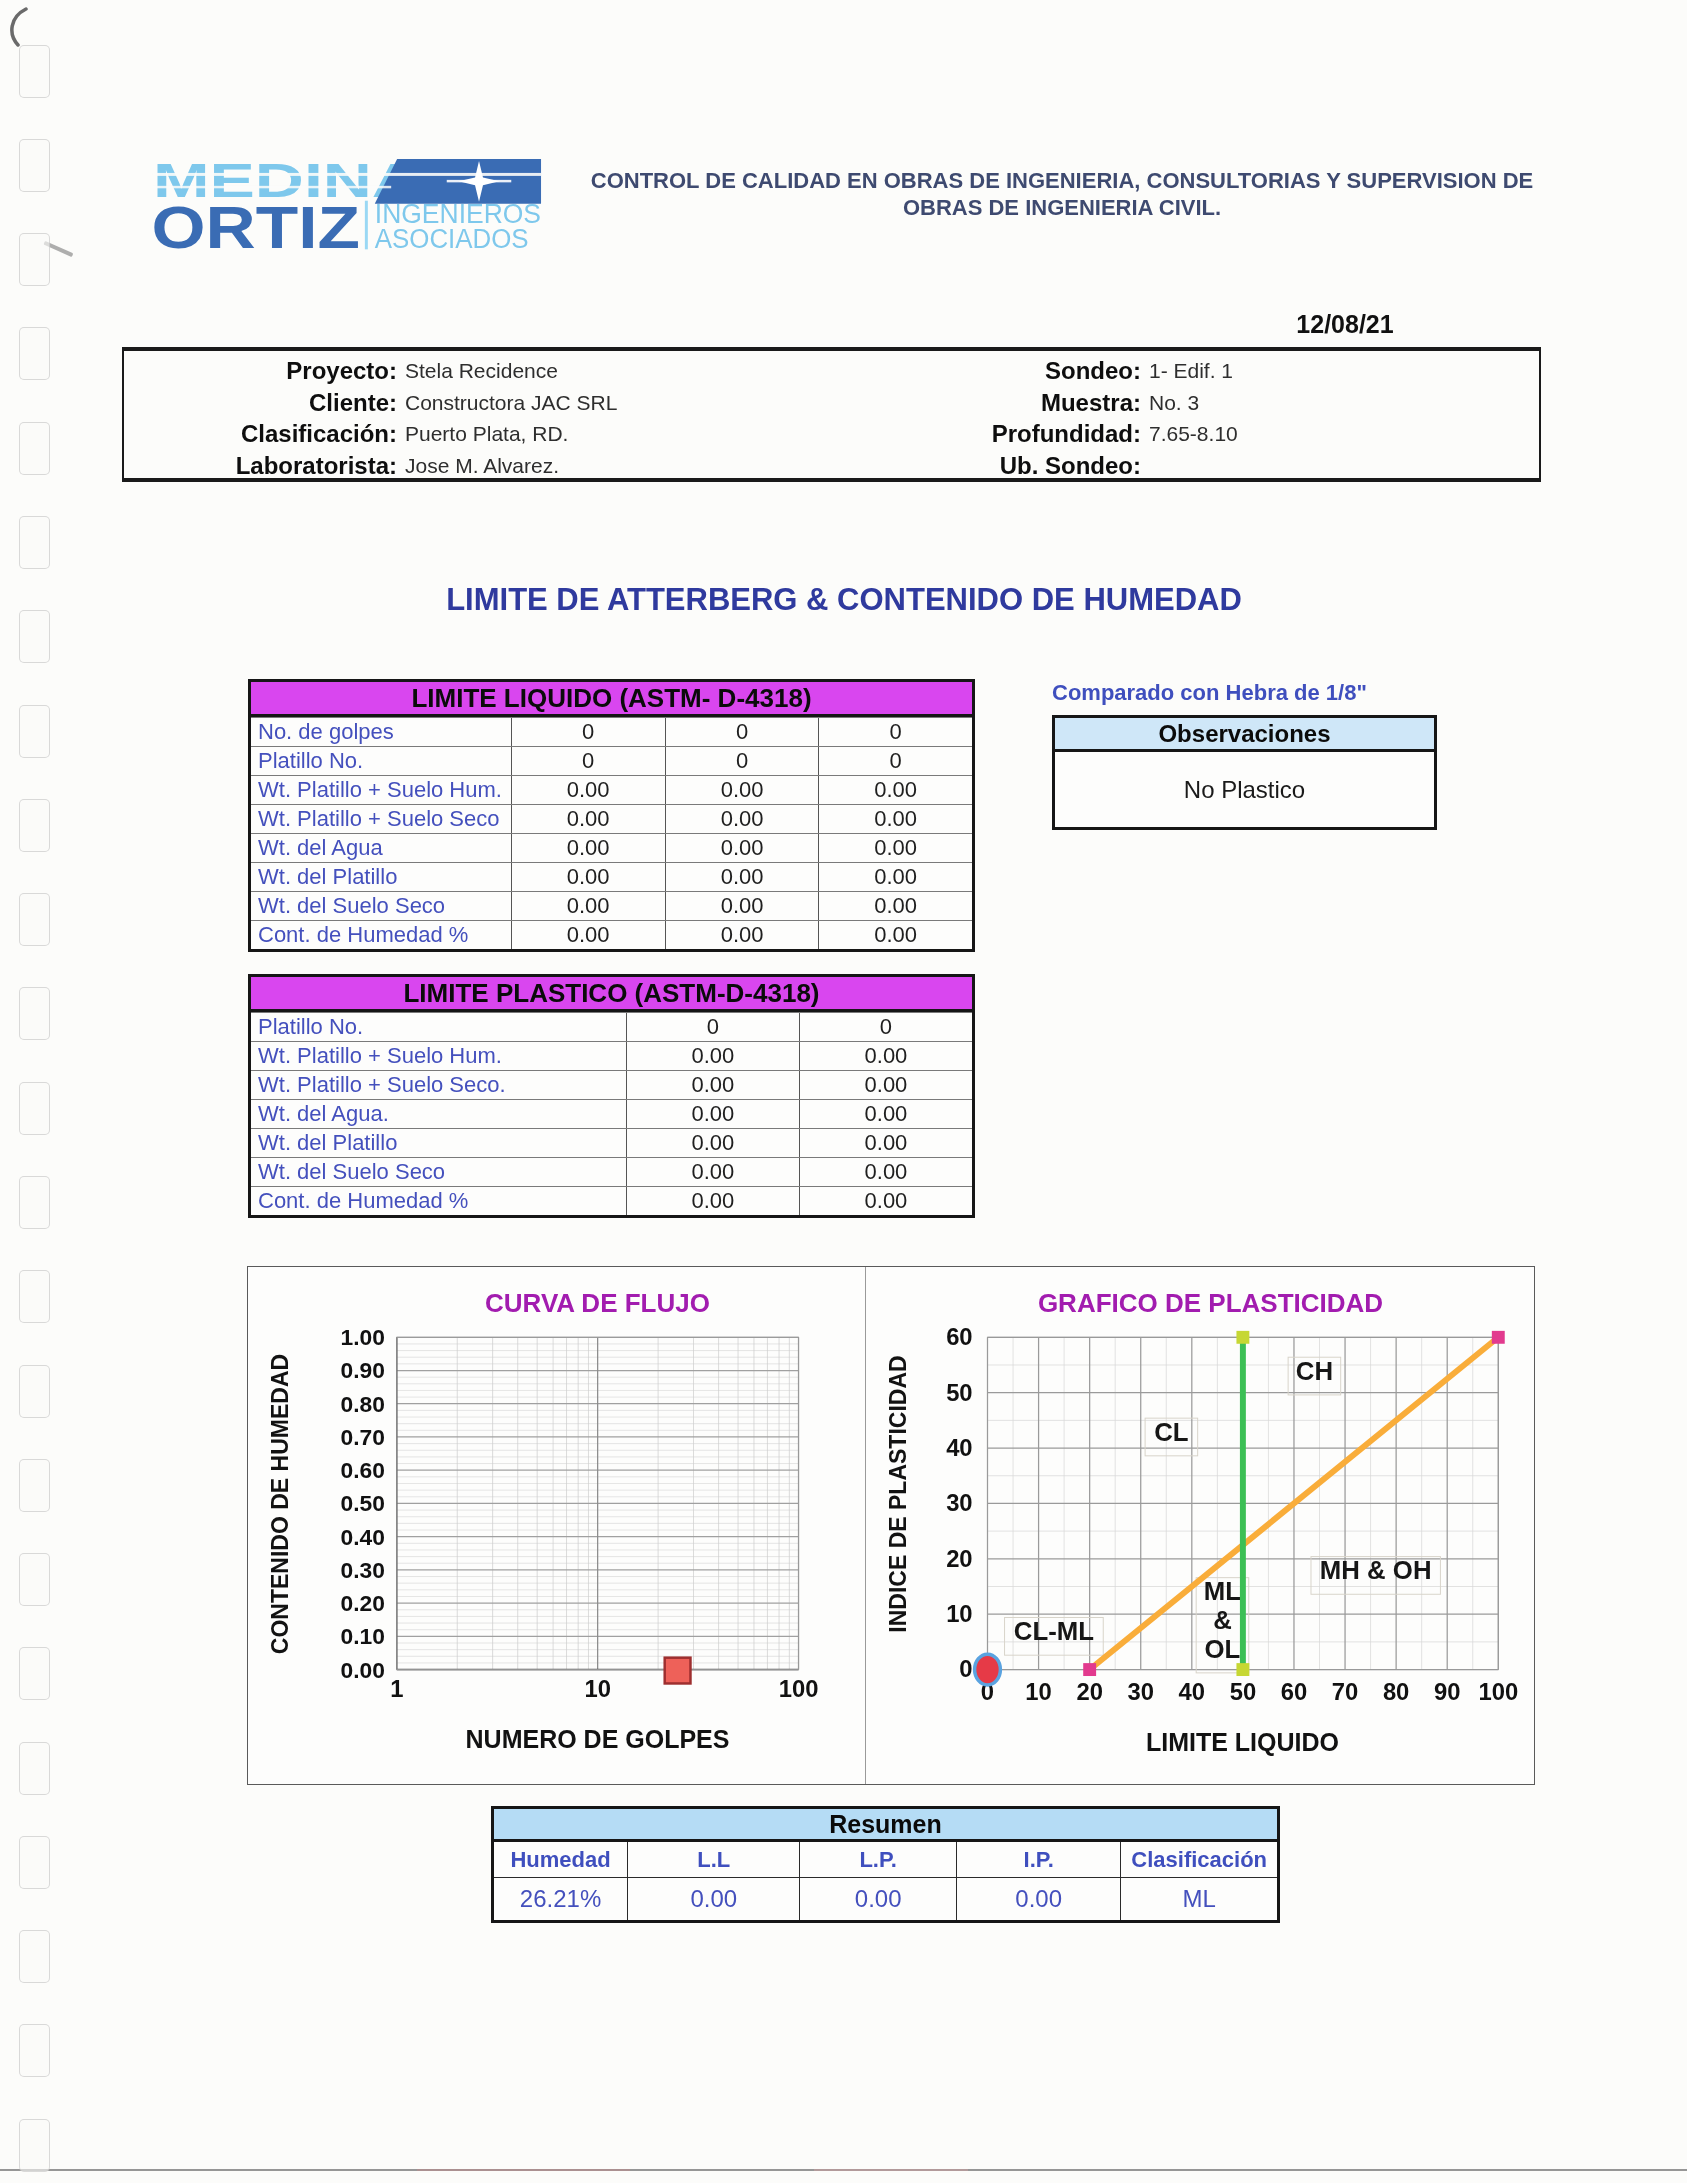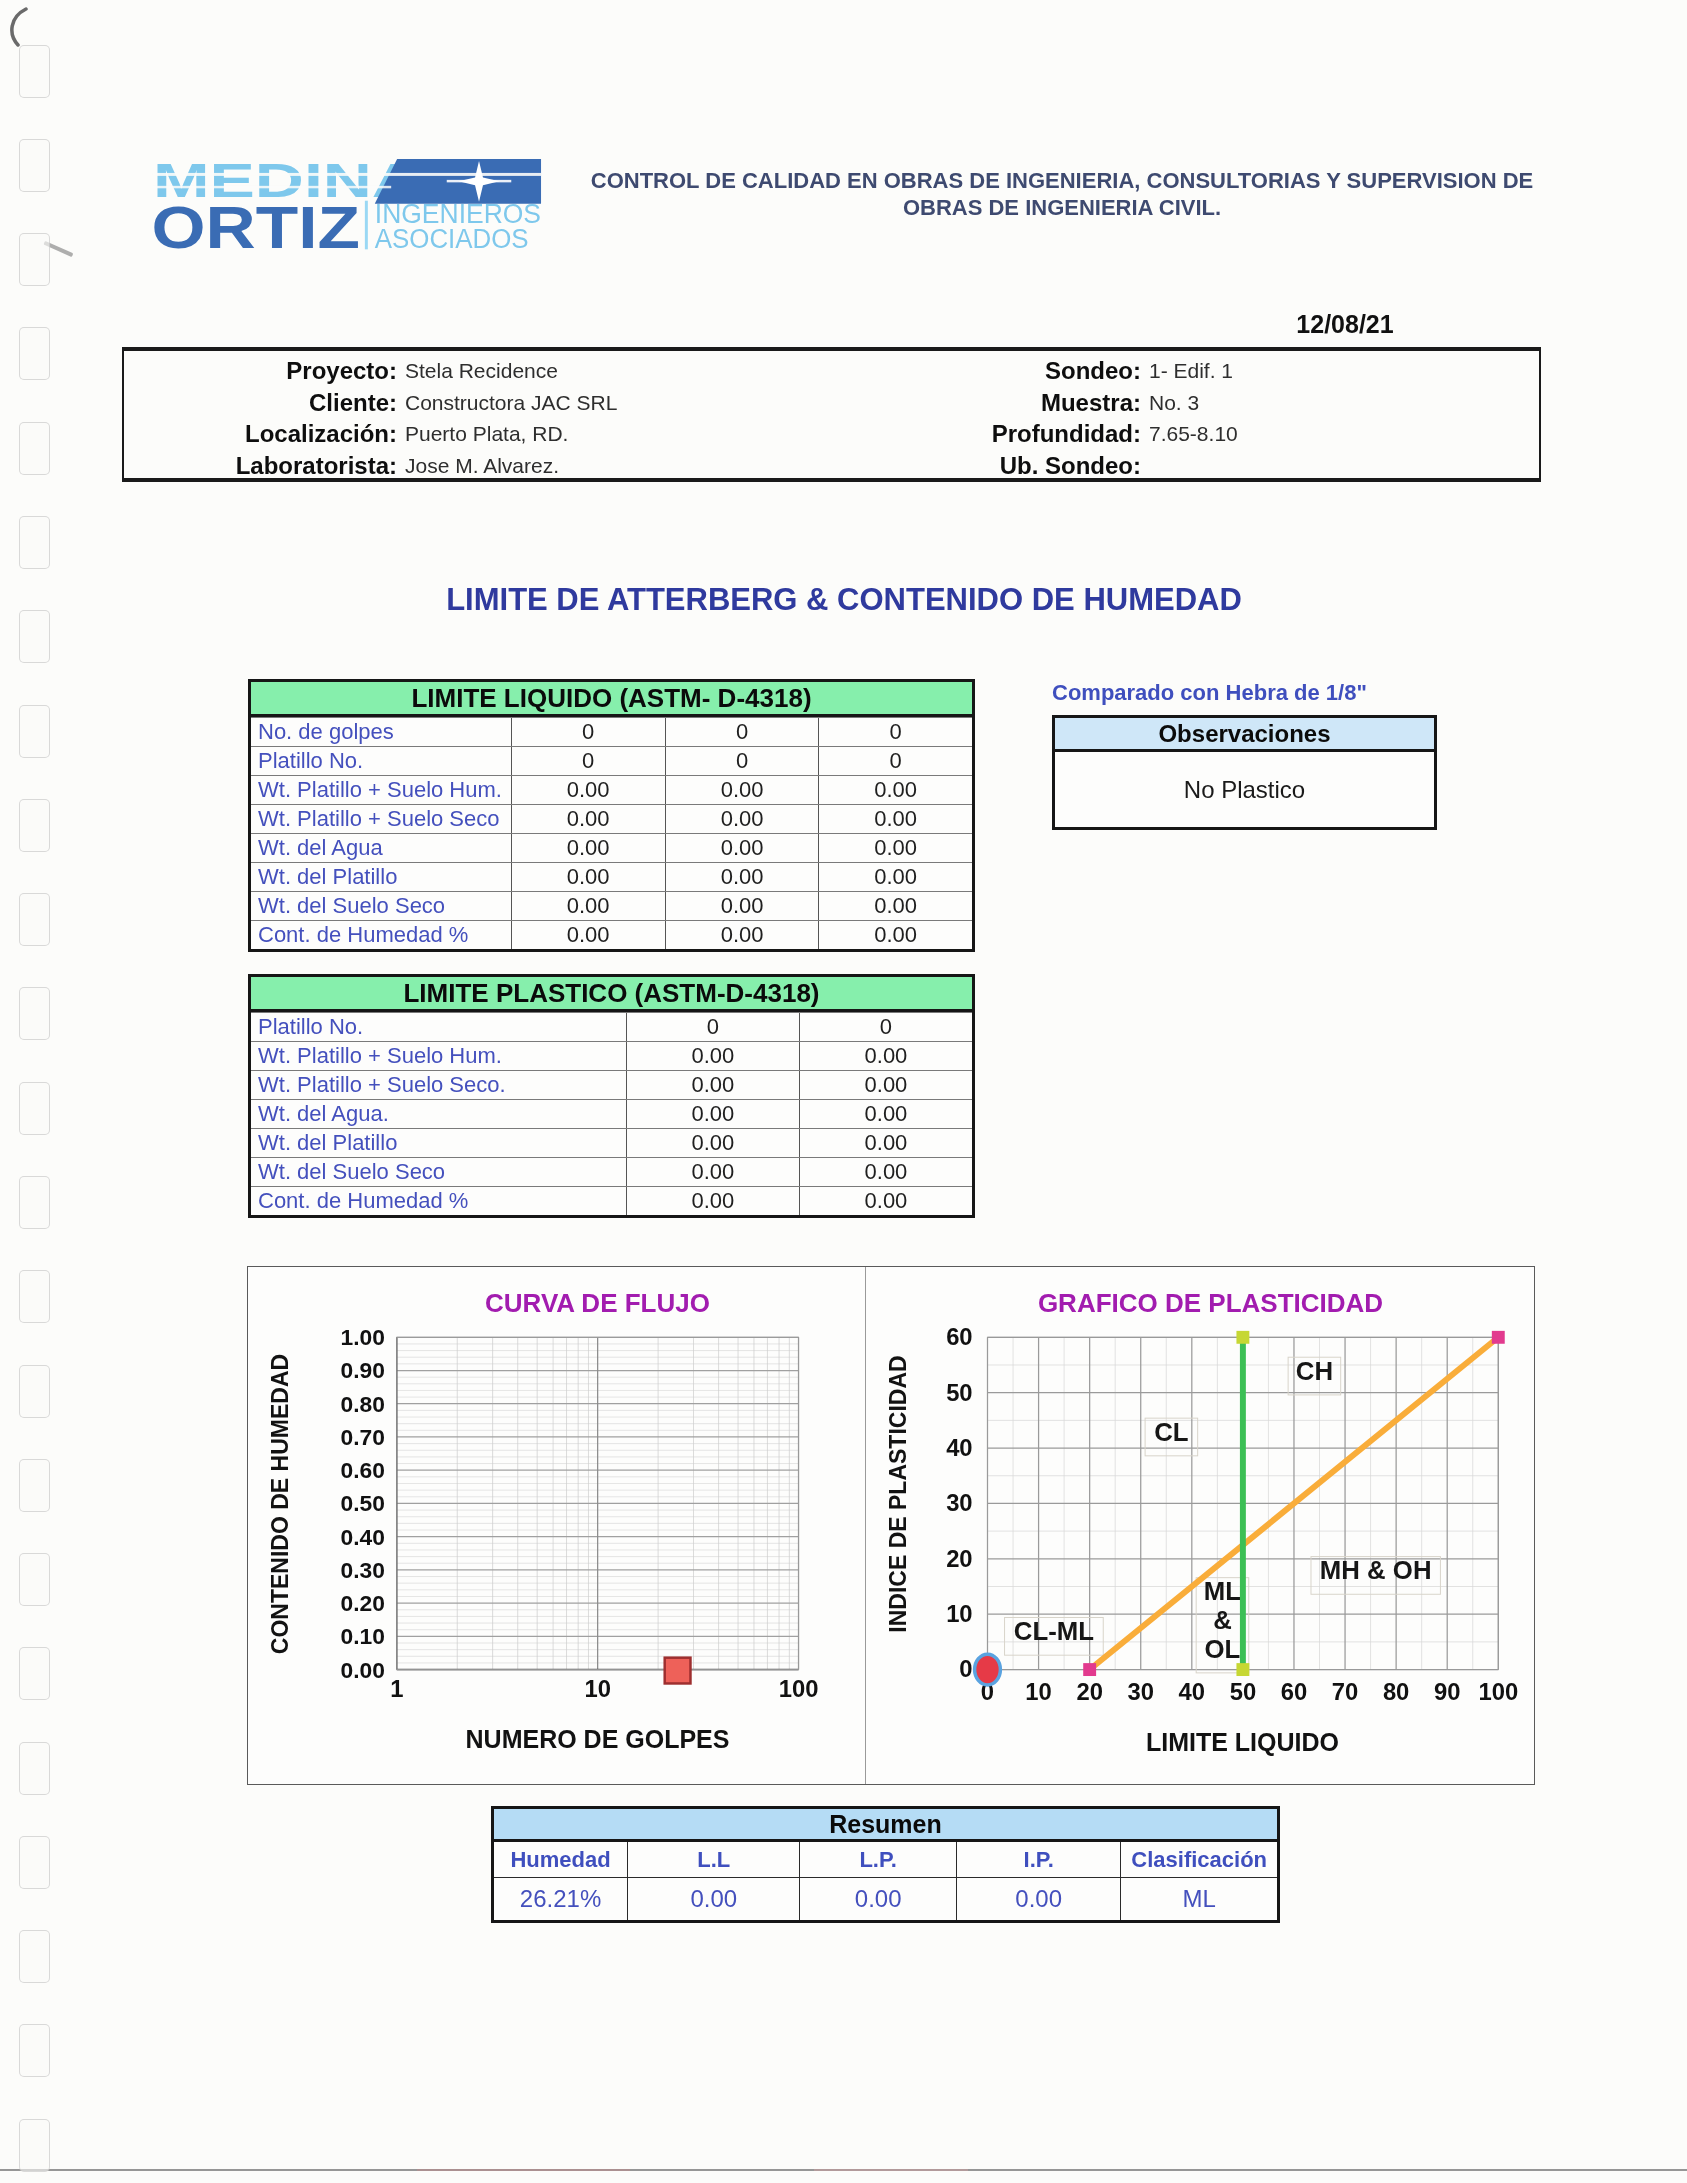--- a/index.html
+++ b/index.html
@@ -24,21 +24,21 @@
   .info-box{position:absolute;left:122px;top:347px;width:1419px;height:135px;
             border:2.5px solid #1a1a1a;border-top-width:4.5px;border-bottom-width:4.5px;box-sizing:border-box;}
   .ipair{position:absolute;height:31px;display:flex;align-items:center;}
   .ilabel{font-weight:bold;color:#0e0e0e;font-size:24px;text-align:right;}
   .ivalue{color:#2e2e2e;font-size:21px;padding-left:8px;white-space:nowrap;}
   
   .doc-title{position:absolute;left:422px;top:582px;width:844px;text-align:center;
              font-size:31px;font-weight:bold;color:#2f3a9e;letter-spacing:0px;}
   
   .dtable{position:absolute;border:3px solid #161616;box-sizing:border-box;background:#fdfdfc;}
-  .dt-head{background:#86efac;border-bottom:3px solid #161616;text-align:center;
+  .dt-head{background:#d946ef;border-bottom:3px solid #161616;text-align:center;
            font-weight:bold;color:#0b0b0b;font-size:26px;display:flex;align-items:center;justify-content:center;}
   .trow{display:flex;box-sizing:border-box;border-top:1px solid #7a7a7a;}
   .trow:first-of-type{border-top:none;}
   .tlabel{color:#4450bd;font-size:22px;display:flex;align-items:center;padding-left:7px;
           box-sizing:border-box;white-space:nowrap;overflow:hidden;}
   .tval{color:#1f1f1f;font-size:22px;display:flex;align-items:center;justify-content:center;
         border-left:1px solid #555;box-sizing:border-box;}
   
   .compared{position:absolute;left:1052px;top:680px;width:427px;font-size:22px;font-weight:bold;color:#3f4fbe;}
   .obs-box{position:absolute;left:1052px;top:715px;width:385px;height:115px;
@@ -102,21 +102,21 @@
   <div class="info-box">
       <div class="ipair" style="top: 4px; left: 0px; width: 100%;">
         <span class="ilabel" style="width: 273px;">Proyecto:</span>
         <span class="ivalue" style="padding-left: 8px;">Stela Recidence</span>
       </div>
       <div class="ipair" style="top: 36px; left: 0px; width: 100%;">
         <span class="ilabel" style="width: 273px;">Cliente:</span>
         <span class="ivalue" style="padding-left: 8px;">Constructora JAC SRL</span>
       </div>
       <div class="ipair" style="top: 67px; left: 0px; width: 100%;">
-        <span class="ilabel" style="width: 273px;">Localización:</span>
+        <span class="ilabel" style="width: 273px;">Clasificación:</span>
         <span class="ivalue" style="padding-left: 8px;">Puerto Plata, RD.</span>
       </div>
       <div class="ipair" style="top: 99px; left: 0px; width: 100%;">
         <span class="ilabel" style="width: 273px;">Laboratorista:</span>
         <span class="ivalue" style="padding-left: 8px;">Jose M. Alvarez.</span>
       </div>
       <div class="ipair" style="top: 4px; left: 0px; width: 100%;">
         <span class="ilabel" style="width: 1017px;">Sondeo:</span>
         <span class="ivalue" style="padding-left: 8px;">1- Edif. 1</span>
       </div>

